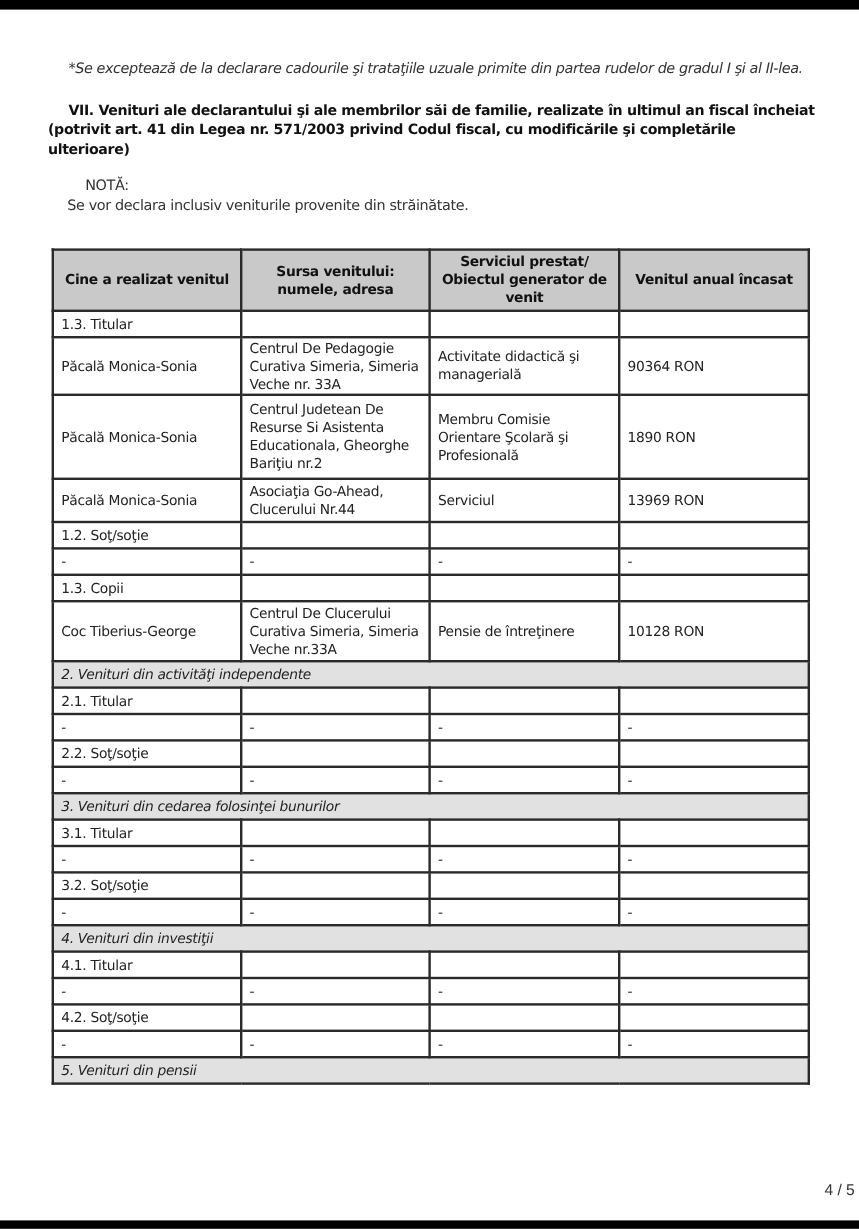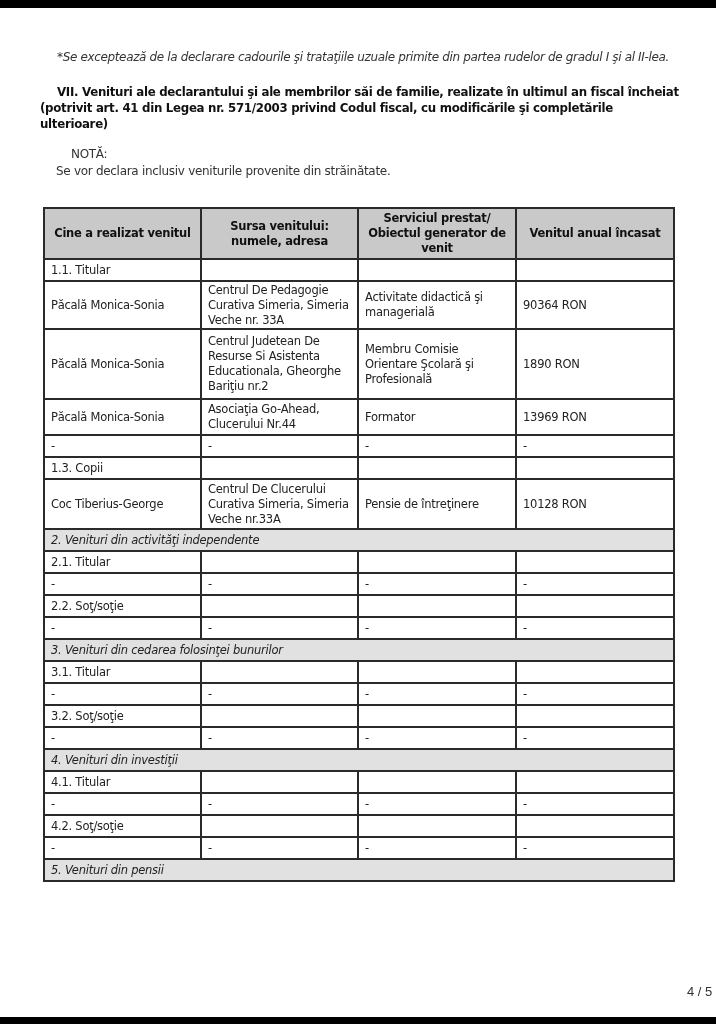--- a/index.html
+++ b/index.html
@@ -47,42 +47,48 @@
   <thead>
     <tr>
       <th>Cine a realizat venitul</th>
       <th>Sursa venitului: numele, adresa</th>
       <th>Serviciul prestat/ Obiectul generator de venit</th>
       <th>Venitul anual încasat</th>
     </tr>
   </thead>
   <tbody id="tbody">
       <tr class="r">
-        <td>1.1. Titular</td>
+        <td>1.3. Titular</td>
         <td></td>
         <td></td>
         <td></td>
       </tr>
       <tr class="tall">
         <td>Păcală Monica-Sonia</td>
         <td>Centrul De Pedagogie Curativa Simeria, Simeria Veche nr. 33A</td>
         <td>Activitate didactică şi managerială</td>
         <td>90364 RON</td>
       </tr>
       <tr class="xtall">
         <td>Păcală Monica-Sonia</td>
         <td>Centrul Judetean De Resurse Si Asistenta Educationala, Gheorghe Bariţiu nr.2</td>
         <td>Membru Comisie Orientare Şcolară şi Profesională</td>
         <td>1890 RON</td>
       </tr>
       <tr class="mid">
         <td>Păcală Monica-Sonia</td>
         <td>Asociaţia Go-Ahead, Clucerului Nr.44</td>
-        <td>Formator</td>
+        <td>Serviciul</td>
         <td>13969 RON</td>
+      </tr>
+      <tr class="r">
+        <td>1.2. Soţ/soţie</td>
+        <td></td>
+        <td></td>
+        <td></td>
       </tr>
       <tr class="r">
         <td>-</td>
         <td>-</td>
         <td>-</td>
         <td>-</td>
       </tr>
       <tr class="r">
         <td>1.3. Copii</td>
         <td></td>

